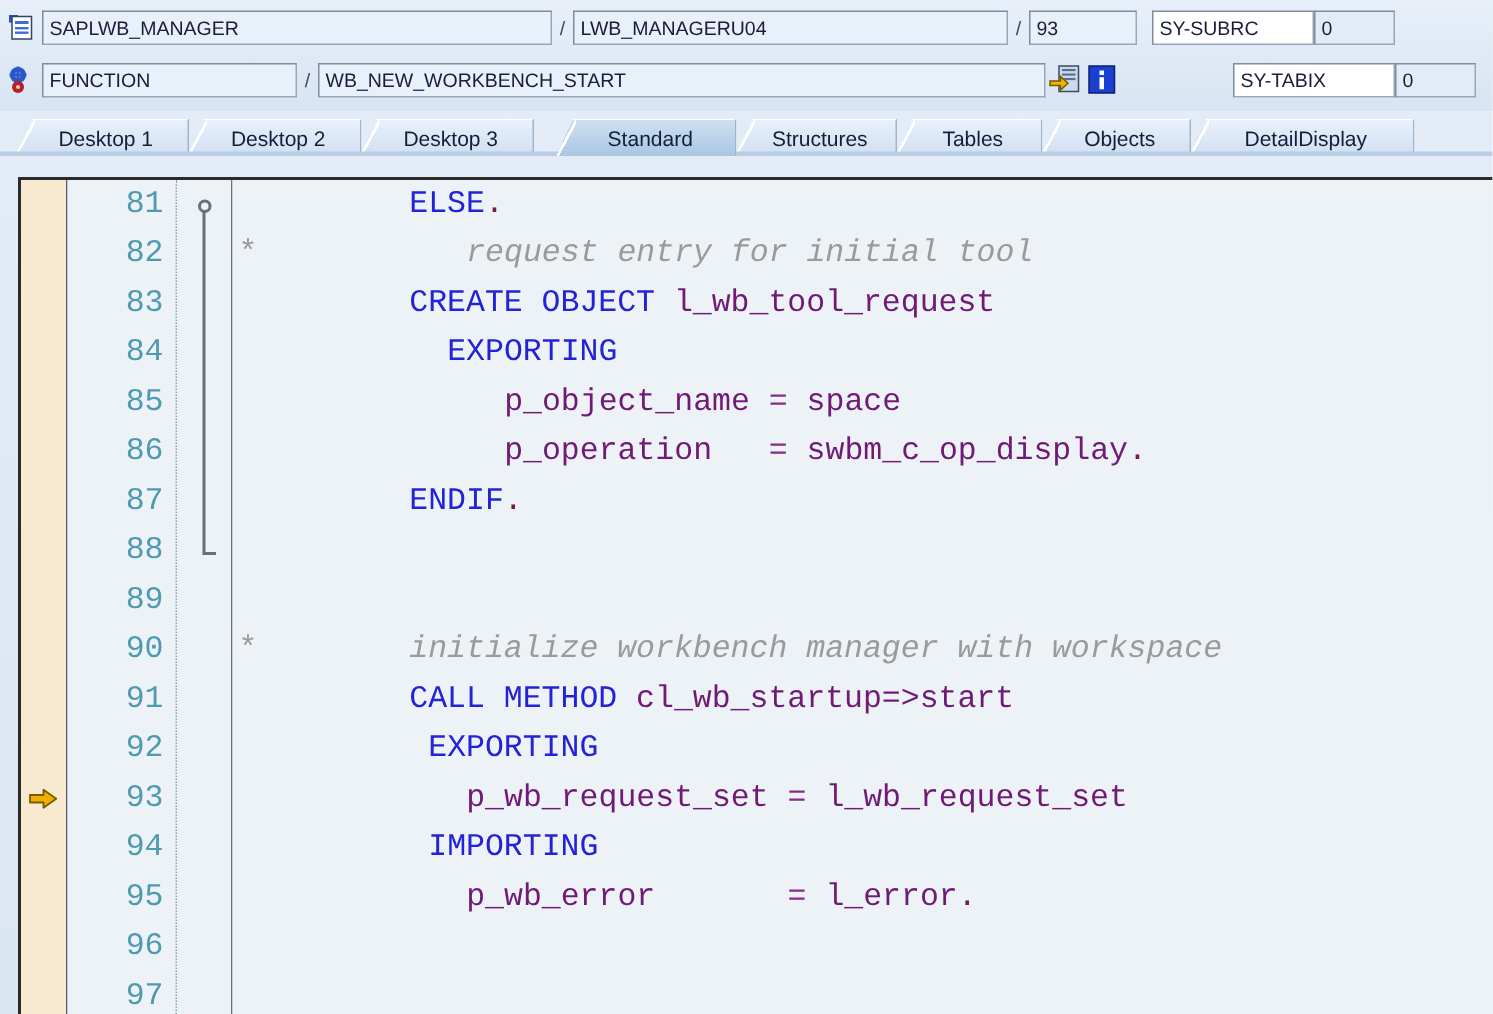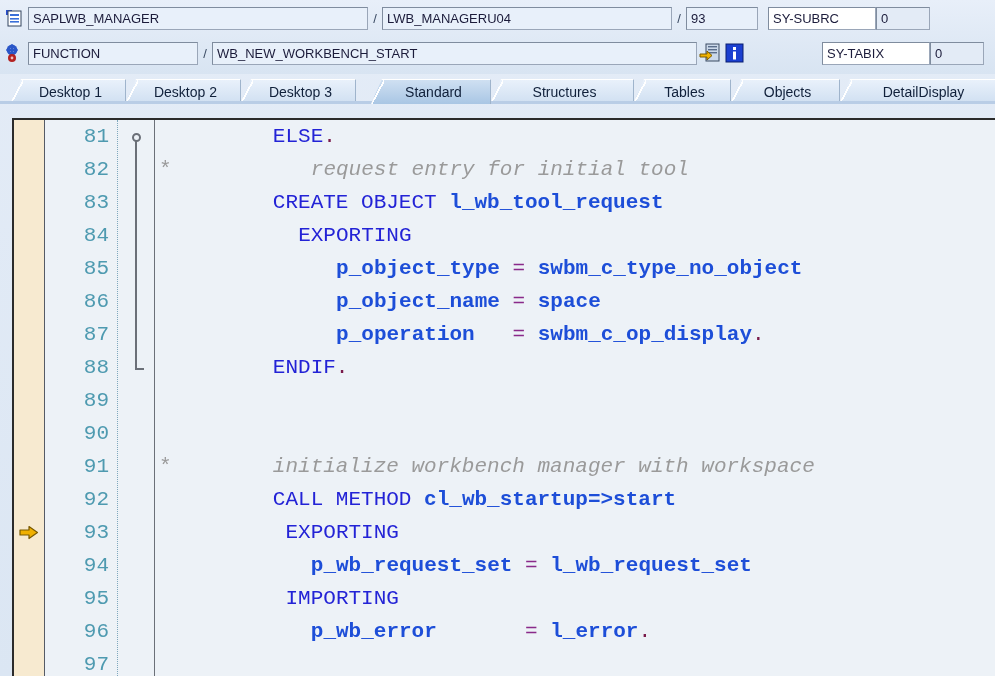--- a/index.html
+++ b/index.html
@@ -238,21 +238,21 @@
     line-height: 33px;
     font-family: "Liberation Mono", monospace;
     font-size: 21px;
     white-space: pre;
     color: #1a1a3c;
   }
   .code-text .kw   { color: #2323d6; }
   .code-text .cmt  { color: #9a9a9a; font-style: italic; }
   .code-text .op   { color: #8a2a8a; }
   .code-text .pun  { color: #7a1a4a; }
-  .code-text .id   { color: #1d4ed8; font-weight: bold; }
+  .code-text .id   { color: #701a75; }
 
   
   .fold-line {
     position: absolute;
     left: 17px;
     width: 2px;
     background: #6b7078;
   }
   .fold-dot {
     position: absolute;
@@ -354,33 +354,33 @@
         <span>Desktop 2</span>
       </div>
       <div class="tab" style="width: 116px;">
         <span class="tab-edge"></span>
         <span>Desktop 3</span>
       </div>
       <div class="tab active" style="width: 120px; margin-left: 16px;">
         <span class="tab-edge"></span>
         <span>Standard</span>
       </div>
-      <div class="tab" style="width: 144px; margin-top: 14px;">
+      <div class="tab" style="width: 108px; margin-top: 14px;">
         <span class="tab-edge"></span>
         <span>Structures</span>
       </div>
       <div class="tab" style="width: 98px;">
         <span class="tab-edge"></span>
         <span>Tables</span>
       </div>
-      <div class="tab" style="width: 110px; text-align: center;">
+      <div class="tab" style="width: 100px; text-align: center;">
         <span class="tab-edge"></span>
         <span>Objects</span>
       </div>
-      <div class="tab" style="width: 164px;">
+      <div class="tab" style="width: 150px;">
         <span class="tab-edge"></span>
         <span>DetailDisplay</span>
       </div>
     </div>
 
   <div class="code-outer">
     <div class="code-inner">
       <div class="gutter-marks" id="gutter-marks">
           <div class="row"></div>
           <div class="row"></div>
@@ -487,23 +487,20 @@
             <span class="cmt-star" style="left: 4px;">*</span>
             <span class="code-text" style="left: 155.8px; text-align: right;"><span class="cmt">request entry for initial tool</span></span>
           </div>
           <div class="row">
             <span class="code-text" style="left: 117.85px;"><span class="kw">CREATE OBJECT</span><span class="id"> l_wb_tool_request</span></span>
           </div>
           <div class="row">
             <span class="code-text" style="left: 143.15px;"><span class="kw">EXPORTING</span></span>
           </div>
           <div class="row">
-            <span class="code-text" style="left: 181.1px;"><span class="id">p_object_type </span><span class="op">=</span><span class="id"> swbm_c_type_no_object</span></span>
-          </div>
-          <div class="row">
             <span class="code-text" style="left: 181.1px;"><span class="id">p_object_name </span><span class="op">=</span><span class="id"> space</span></span>
           </div>
           <div class="row">
             <span class="code-text" style="left: 181.1px;"><span class="id">p_operation   </span><span class="op">=</span><span class="id"> swbm_c_op_display</span><span class="pun">.</span></span>
           </div>
           <div class="row">
             <span class="code-text" style="left: 117.85px;"><span class="kw">ENDIF</span><span class="pun">.</span></span>
           </div>
           <div class="row"></div>
           <div class="row"></div>

